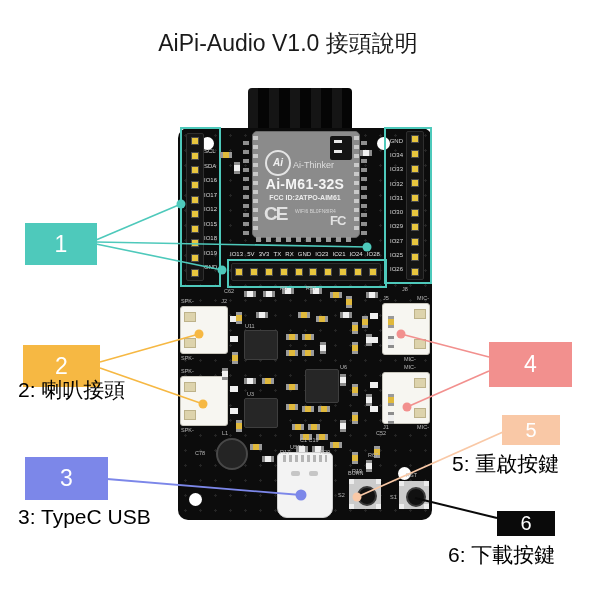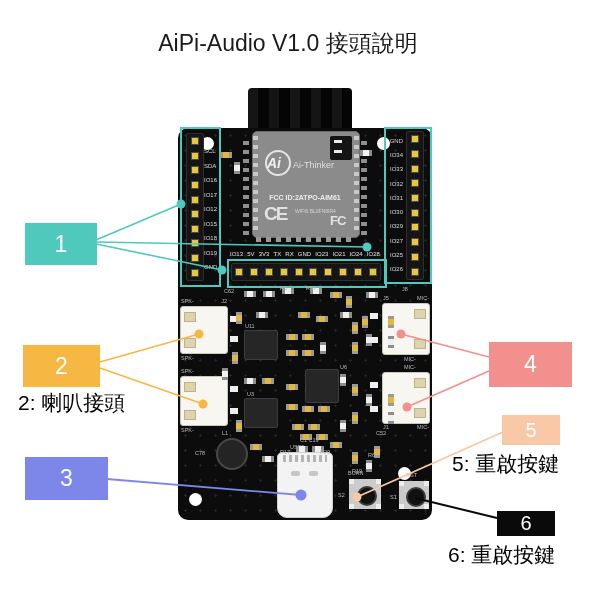--- a/index.html
+++ b/index.html
@@ -19,21 +19,21 @@
   
   #module{left:252px;top:131px;width:106px;height:105px;background:#8b8b8b;border:1px solid #6c6c6c;border-radius:5px;}
   #module::before,#module::after{content:"";position:absolute;top:4px;bottom:4px;width:5px;
        background:repeating-linear-gradient(180deg,#c9c9c9 0 4px,transparent 4px 9px);}
   #module::before{left:0;} #module::after{right:0;}
   .castel{width:6px;height:94px;background:repeating-linear-gradient(180deg,#8f8f8f 0 4px,transparent 4px 9px);}
   #module-bottom-pads{left:256px;top:237px;width:98px;height:5px;background:repeating-linear-gradient(90deg,#9a9a9a 0 5px,transparent 5px 10px);}
   #module-shield-comp{left:330px;top:136px;width:22px;height:24px;background:#141414;border-radius:2px;}
   #module-shield-comp i{position:absolute;width:8px;height:3px;background:#e9e9e9;}
   #logo-circle{left:265px;top:150px;width:22px;height:22px;border:2px solid #e4e4e4;border-radius:50%;
-       color:#f0f0f0;font-size:14px;font-weight:bold;font-style:italic;text-align:left;line-height:22px;}
+       color:#f0f0f0;font-size:10px;font-weight:bold;font-style:italic;text-align:center;line-height:22px;}
   #brand{left:293px;top:160px;color:#dedede;font-size:9px;}
   #model{left:252px;top:176px;width:106px;text-align:center;color:#f5f5f5;font-size:14px;font-weight:bold;letter-spacing:.3px;}
   #fccid{left:252px;top:194px;width:106px;text-align:center;color:#ececec;font-size:7px;font-weight:bold;}
   #ce{left:264px;top:203px;color:#e2e2e2;font-size:19px;font-weight:bold;letter-spacing:-2px;}
   #wifi{left:295px;top:208px;color:#d5d5d5;font-size:5px;}
   #fcmark{left:330px;top:213px;color:#e2e2e2;font-size:13px;font-weight:bold;letter-spacing:-1px;}
 
   
   .pinstrip{background:#151515;border:1px solid #2f2f2f;border-radius:2px;display:flex;align-items:center;}
   .pinstrip.v{flex-direction:column;justify-content:space-around;}
@@ -92,20 +92,21 @@
   <div class="abs castel" style="left:243px;top:141px;"></div>
   <div class="abs castel" style="left:361px;top:141px;"></div>
   <div id="module" class="abs"></div>
   <div id="module-bottom-pads" class="abs"></div>
   <div id="module-shield-comp" class="abs">
     <i style="left:4px;top:4px;"></i>
       <i style="left:4px;top:14px;"></i>
   </div>
   <div id="logo-circle" class="abs">Ai</div>
   <div id="brand" class="abs">Ai-Thinker</div>
+  <div id="model" class="abs">Ai-M61-32S</div>
   <div id="fccid" class="abs">FCC ID:2ATPO-AIM61</div>
   <div id="ce" class="abs">CE</div>
   <div id="wifi" class="abs">WIFI6 BL0FN8IR4</div>
   <div id="fcmark" class="abs">FC</div>
 
   <div class="abs pinstrip v" style="left:186px;top:133px;width:16px;height:146px;">
       <div class="pad"></div>
       <div class="pad"></div>
       <div class="pad"></div>
       <div class="pad"></div>
@@ -287,39 +288,40 @@
     <line x1="497" y1="518" x2="415" y2="498" stroke-width="2" stroke="#0a0a0a"></line>
   </svg>
 
   <div class="abs callout-box" style="left: 25px; top: 223px; width: 72px; height: 42px; background: rgb(78, 201, 187);">
     <span class="callout-num" style="font-size:23px;line-height:42px;">1</span>
   </div>
 
   <div class="abs callout-box" style="left: 23px; top: 345px; width: 77px; height: 42px; background: rgb(246, 184, 67);">
     <span class="callout-num" style="font-size:23px;line-height:42px;">2</span>
   </div>
-  <div class="caption" style="left:18px;top:389px;">2: 喇叭接頭</div>
+  <div class="caption" style="left:18px;top:376px;">2: 喇叭接頭</div>
 
   <div class="abs callout-box" style="left: 25px; top: 457px; width: 83px; height: 43px; background: rgb(124, 135, 233);">
     <span class="callout-num" style="font-size:23px;line-height:43px;">3</span>
   </div>
+  <div class="caption" style="left:18px;top:505px;">3: TypeC USB</div>
 
   <div class="abs callout-box" style="left: 489px; top: 342px; width: 83px; height: 45px; background: rgb(242, 144, 142);">
     <span class="callout-num" style="font-size:23px;line-height:45px;">4</span>
   </div>
 
   <div class="abs callout-box" style="left: 502px; top: 415px; width: 58px; height: 30px; background: rgb(249, 200, 166);">
     <span class="callout-num" style="font-size:20px;line-height:30px;">5</span>
   </div>
   <div class="caption" style="left:452px;top:450px;">5: 重啟按鍵</div>
 
   <div class="abs callout-box" style="left: 497px; top: 511px; width: 58px; height: 25px; background: rgb(10, 10, 10);">
     <span class="callout-num" style="font-size:20px;line-height:25px;">6</span>
   </div>
-  <div class="caption" style="left:448px;top:541px;">6: 重啟按鍵</div>
+  <div class="caption" style="left:448px;top:541px;">6: 下載按鍵</div>
 
 <div class="smd h y" style="left: 220px; top: 152px;"></div>
     <div class="smd v w" style="left: 234px; top: 162px;"></div>
     <div class="smd h w" style="left: 360px; top: 150px;"></div>
     <div class="smd h w" style="left: 244px; top: 291px;"></div>
     <div class="smd h w" style="left: 263px; top: 291px;"></div>
     <div class="smd h w" style="left: 282px; top: 288px;"></div>
     <div class="smd h w" style="left: 310px; top: 288px;"></div>
     <div class="smd h y" style="left: 330px; top: 292px;"></div>
     <div class="smd v y" style="left: 346px; top: 296px;"></div>

